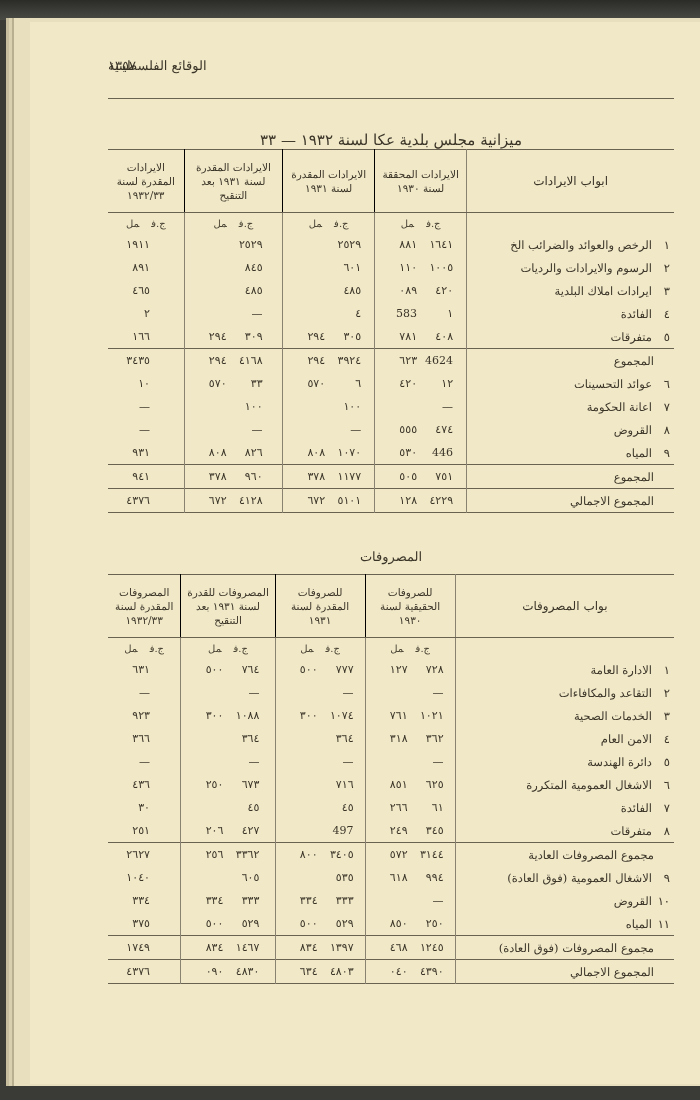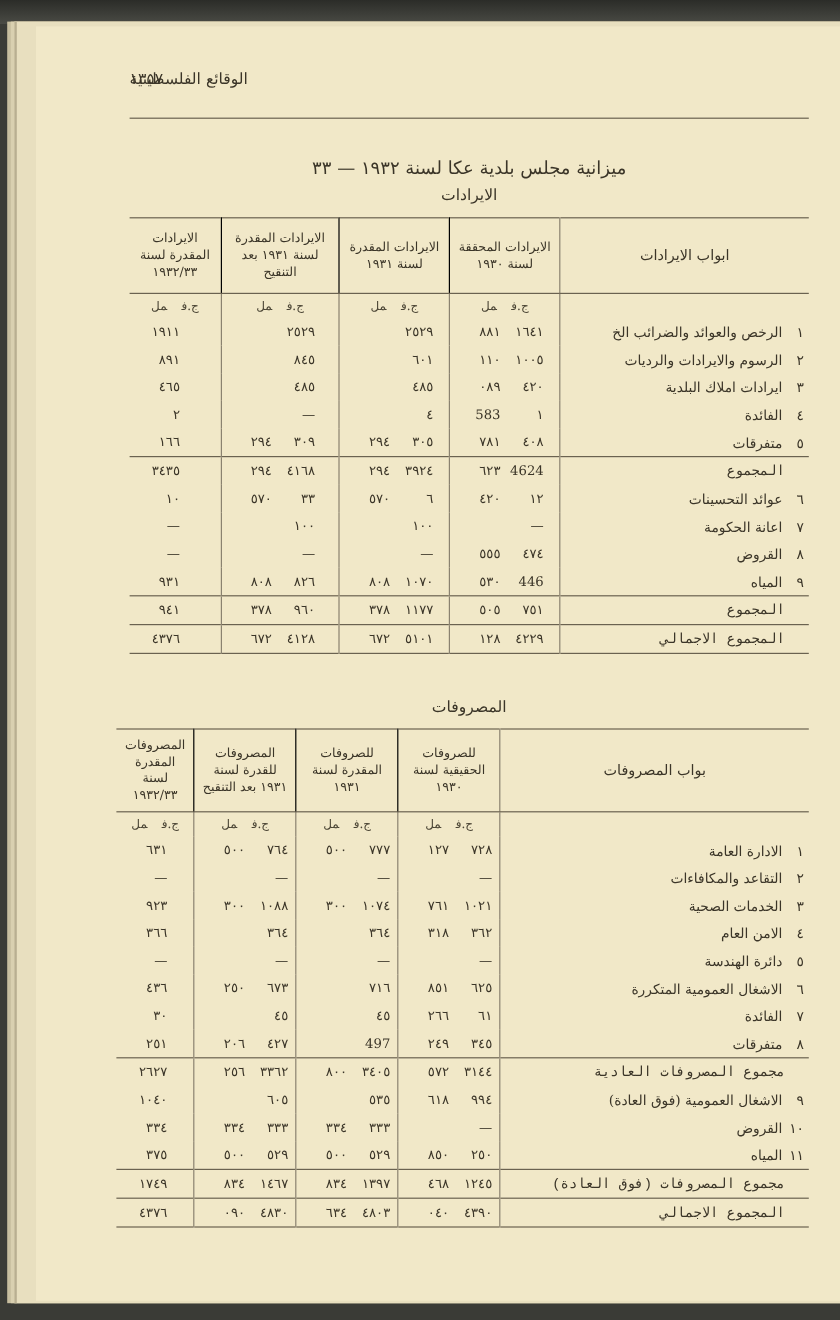--- a/index.html
+++ b/index.html
@@ -57,39 +57,38 @@
   td.cat {
     direction:rtl; text-align:right; font-size:11.5px; padding-right:4px;padding-left:43px;
   }
   td:last-child { border-left:none; }
   td.val { text-align:center; }
   td .n1 { display:inline-block; min-width:36px; text-align:right; }
   td .n2 { display:inline-block; min-width:28px; text-align:right; margin-left:8px; }
   tr.units td { height:20px; font-size:10px; color:#4a4434; }
   tr.units td span { margin:0 6px;text-align:right; }
   tr.total td { border-top:1px solid #6a6250; }
-  tr.total td.cat { padding-right:20px;font-family:Liberation Mono, monospace; }
+  tr.total td.cat { padding-right:20px; }
   .num-label { display:inline-block; width:18px; }
   .spacer { height:30px; }
 </style>
 </head>
 <body>
 
 <div class="binding-top"></div>
 <div class="page-stack"></div>
 <div class="page">
   <div class="page-inner">
 
     <div class="running-head">
       <div class="title">الوقائع الفلسطينية</div>
       <div class="pageno">١٣٥٧</div>
     </div>
 
     <div class="doc-title">ميزانية مجلس بلدية عكا لسنة ١٩٣٢ — ٣٣</div>
-    <div class="section-title">الايرادات</div>
 
     <table id="rev-table">
       <thead>
         <tr>
           <th class="cat">ابواب الايرادات</th>
           <th>الايرادات المحققة لسنة ١٩٣٠</th>
           <th>الايرادات المقدرة لسنة ١٩٣١</th>
           <th>الايرادات المقدرة لسنة ١٩٣١ بعد التنقيح</th>
           <th>الايرادات المقدرة لسنة ١٩٣٢/٣٣</th>
         </tr>

